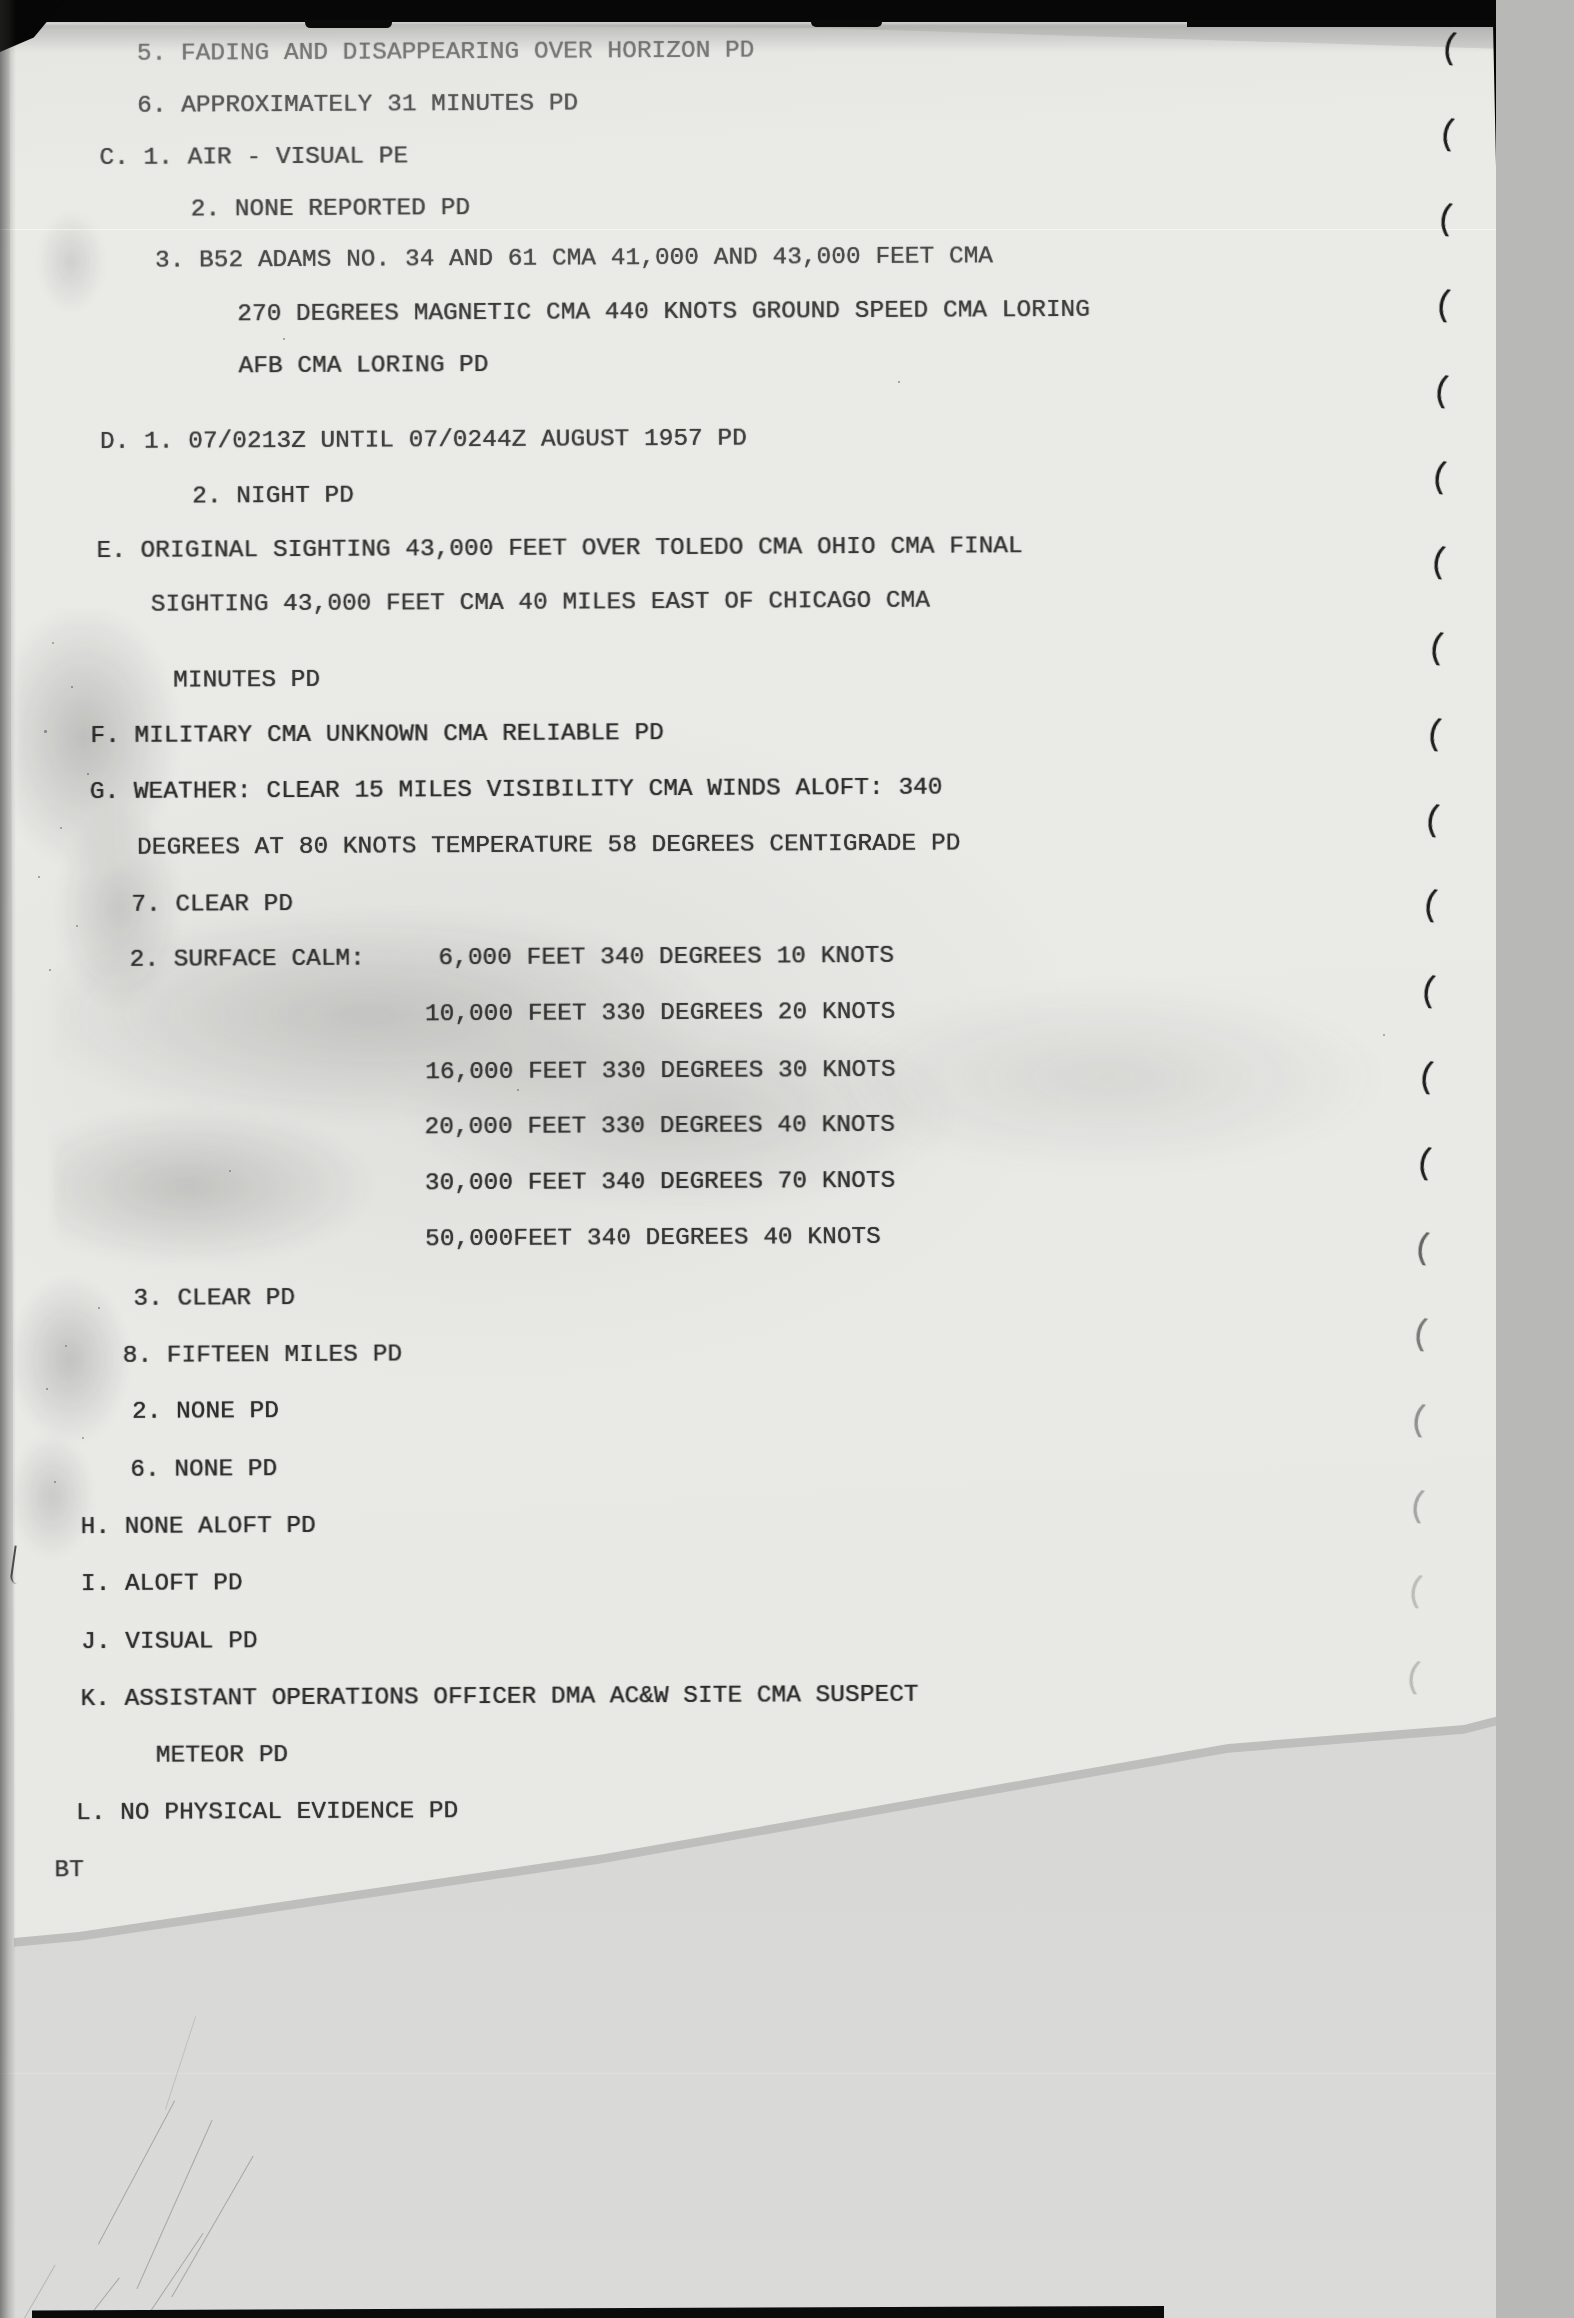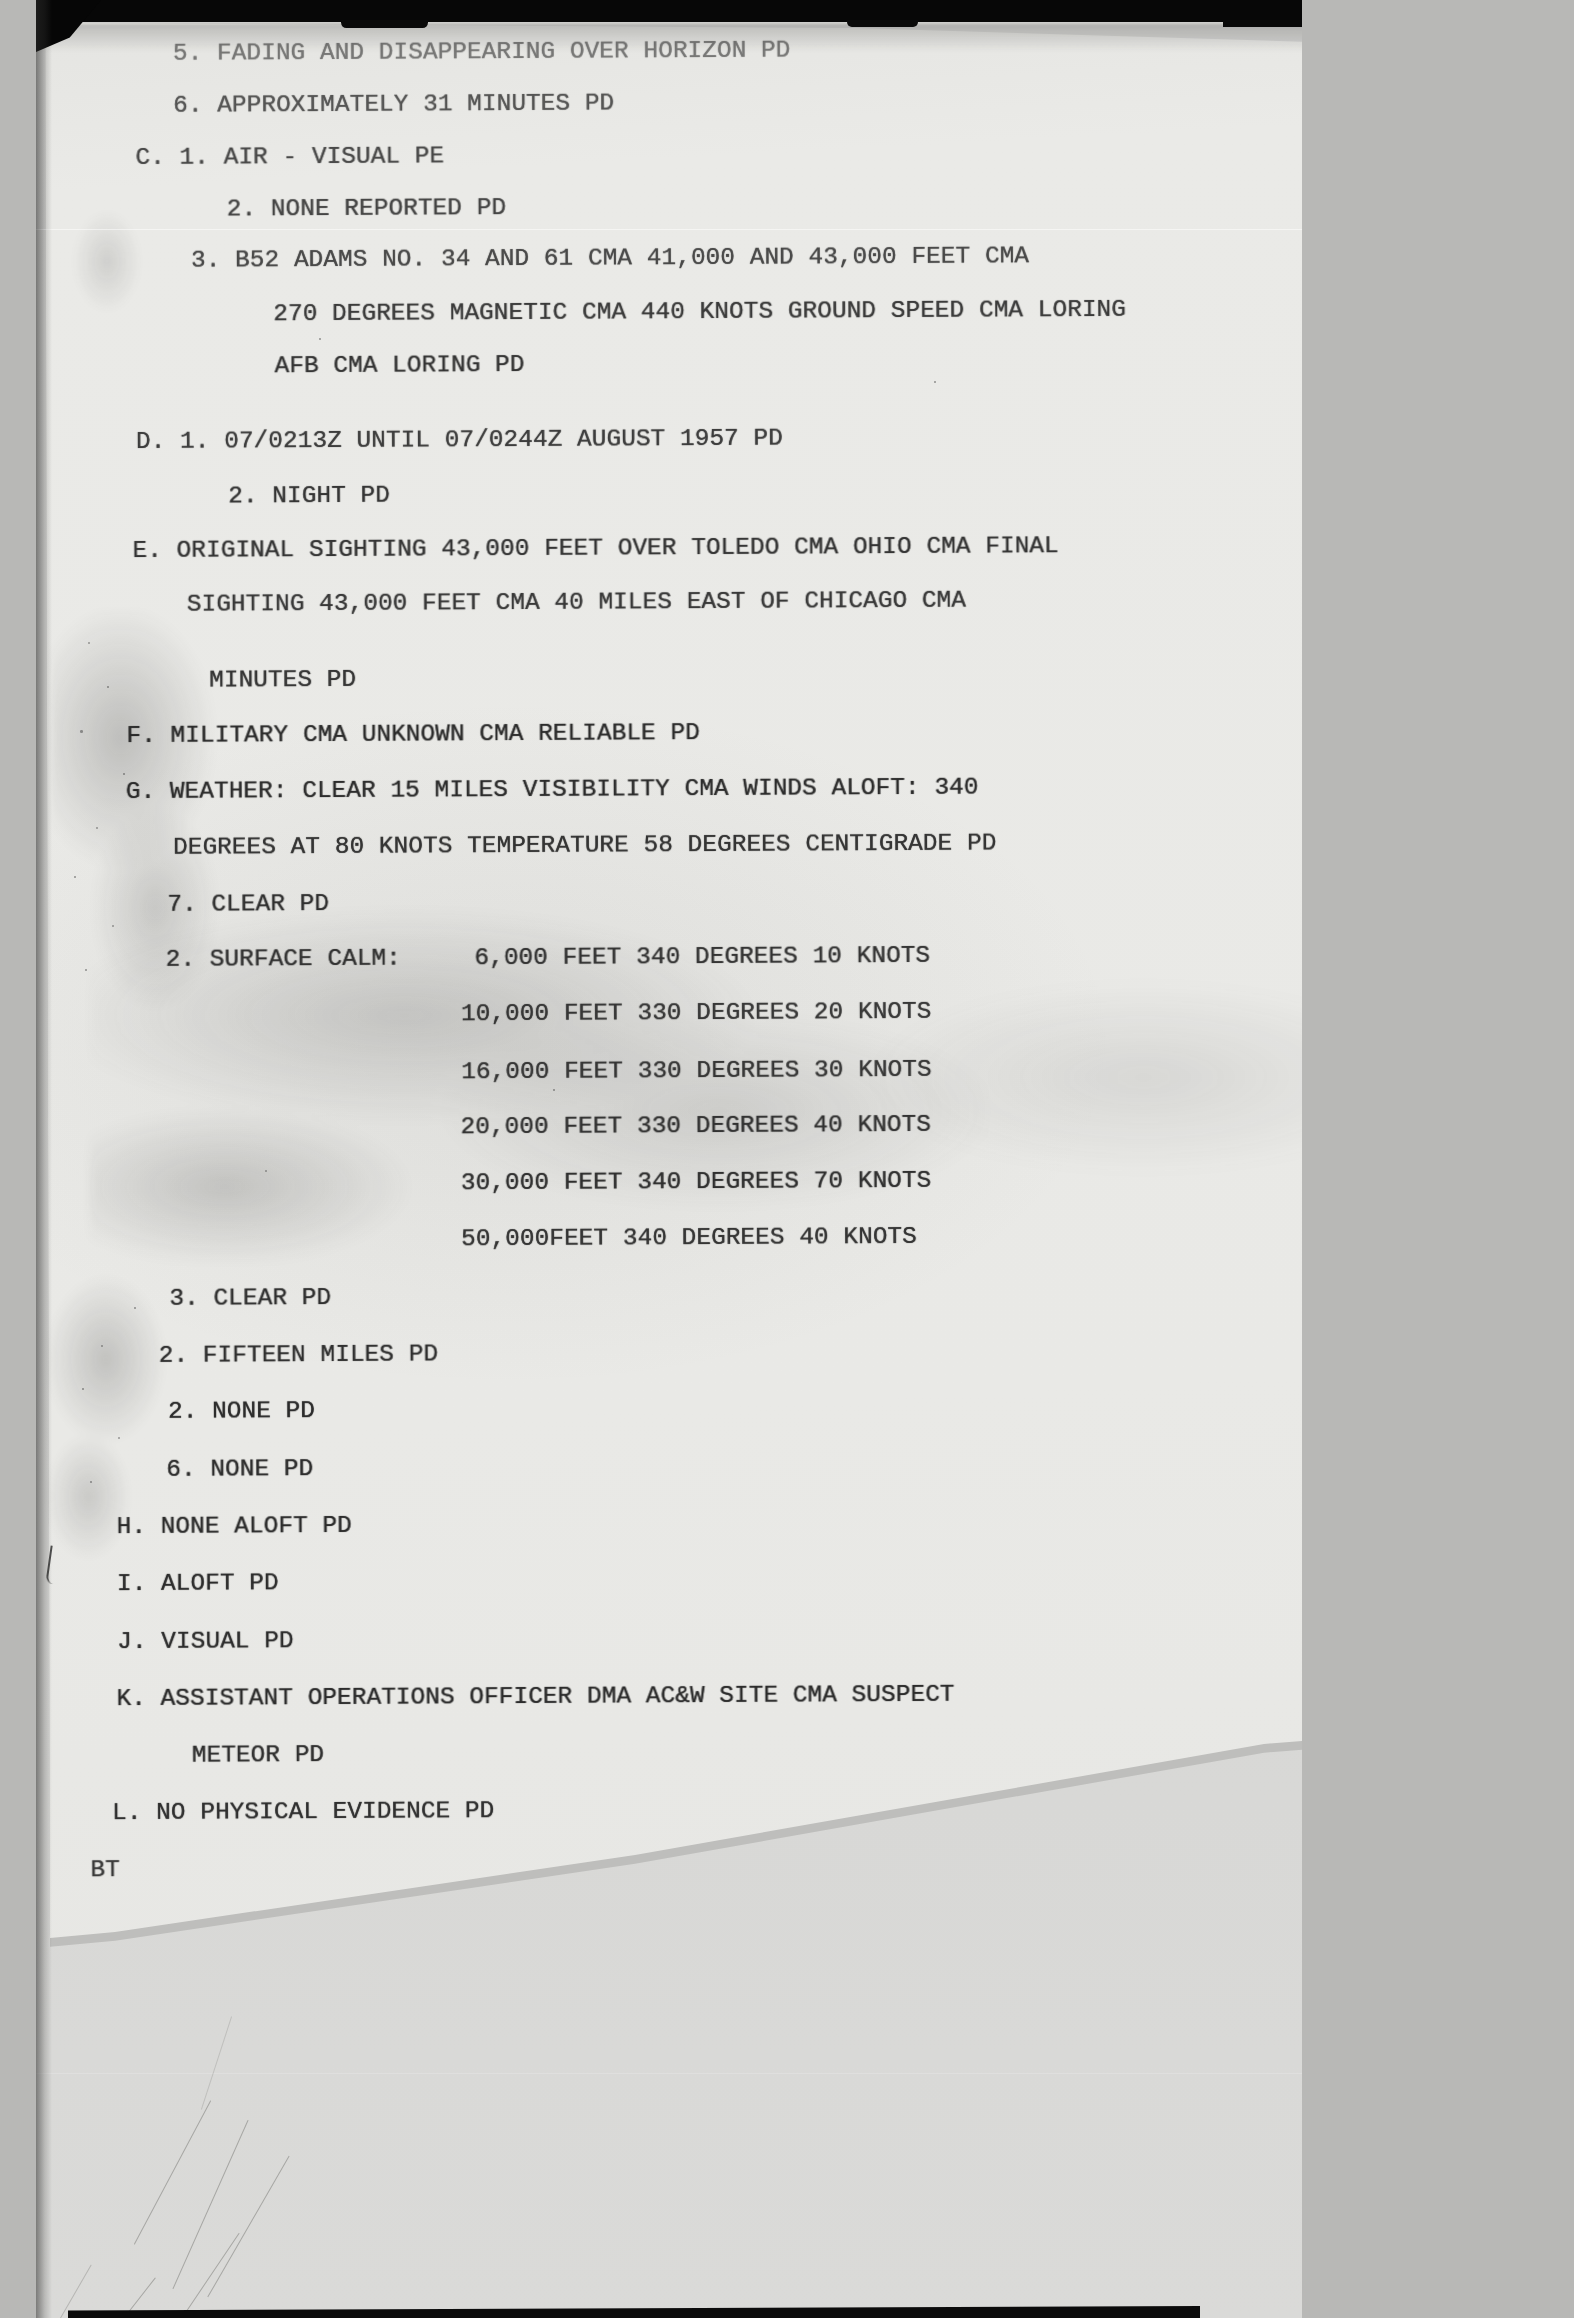--- a/index.html
+++ b/index.html
@@ -1,23 +1,22 @@
 <!DOCTYPE html>
 <html style="font-size:8.7px"><head>
 <meta charset="utf-8">
 <title>Scanned Teletype Report Page</title>
 <style>
   html,body{margin:0;padding:0;background:#b8b8b6;}
   .scan{
     position:relative;
-    width:1266px;height:2319px;
+    width:1496px;height:2319px;
     overflow:hidden;
     background:linear-gradient(180deg,#d2d2d0 0%,#d6d6d4 55%,#dadad8 100%);
     font-family:"Liberation Mono","DejaVu Sans Mono",monospace;
-    margin-left:36px;
   }
   
   .paper-shadow{
     position:absolute;left:0;top:8.7px;width:1574px;height:2319px;
     background:#bebebc;
     clip-path:polygon(9.3px 23px,819px 28px,1567px 51px,1557px 928px,1545px 1704px,1464px 1725px,1228px 1744px,599px 1855px,79px 1932px,14px 1938px);
     filter:blur(3.3px);
   }
   .paper{
     position:absolute;left:0;top:0;width:1574px;height:2319px;
@@ -143,21 +142,21 @@
       <span class="tline" style="left: 95px; top: 780px; opacity: 0.92;">G. WEATHER: CLEAR 15 MILES VISIBILITY CMA WINDS ALOFT: 340</span>
       <span class="tline" style="left: 142px; top: 836px; opacity: 0.88;">DEGREES AT 80 KNOTS TEMPERATURE 58 DEGREES CENTIGRADE PD</span>
       <span class="tline" style="left: 136px; top: 893px; opacity: 0.9;">7. CLEAR PD</span>
       <span class="tline" style="left: 134px; top: 948px; opacity: 0.88;">2. SURFACE CALM:     6,000 FEET 340 DEGREES 10 KNOTS</span>
       <span class="tline" style="left: 429px; top: 1004px; opacity: 0.86;">10,000 FEET 330 DEGREES 20 KNOTS</span>
       <span class="tline" style="left: 429px; top: 1062px; opacity: 0.86;">16,000 FEET 330 DEGREES 30 KNOTS</span>
       <span class="tline" style="left: 428px; top: 1117px; opacity: 0.88;">20,000 FEET 330 DEGREES 40 KNOTS</span>
       <span class="tline" style="left: 428px; top: 1173px; opacity: 0.9;">30,000 FEET 340 DEGREES 70 KNOTS</span>
       <span class="tline" style="left: 428px; top: 1229px; opacity: 0.88;">50,000FEET 340 DEGREES 40 KNOTS</span>
       <span class="tline" style="left: 136px; top: 1287px; opacity: 0.9;">3. CLEAR PD</span>
-      <span class="tline" style="left: 125px; top: 1344px; opacity: 0.9;">2. FIFTEEN MILES PD</span>
+      <span class="tline" style="left: 125px; top: 1344px; opacity: 0.9;">8. FIFTEEN MILES PD</span>
       <span class="tline" style="left: 134px; top: 1400px; opacity: 0.92;">2. NONE PD</span>
       <span class="tline" style="left: 132px; top: 1458px; opacity: 0.92;">6. NONE PD</span>
       <span class="tline" style="left: 82px; top: 1515px; opacity: 0.92;">H. NONE ALOFT PD</span>
       <span class="tline" style="left: 82px; top: 1572px; opacity: 0.92;">I. ALOFT PD</span>
       <span class="tline" style="left: 82px; top: 1630px; opacity: 0.92;">J. VISUAL PD</span>
       <span class="tline" style="left: 81px; top: 1687px; opacity: 0.92;">K. ASSISTANT OPERATIONS OFFICER DMA AC&amp;W SITE CMA SUSPECT</span>
       <span class="tline" style="left: 156px; top: 1744px; opacity: 0.9;">METEOR PD</span>
       <span class="tline" style="left: 76px; top: 1801px; opacity: 0.9;">L. NO PHYSICAL EVIDENCE PD</span>
       <span class="tline" style="left: 54px; top: 1858px; opacity: 0.85;">BT</span>
     </div>

